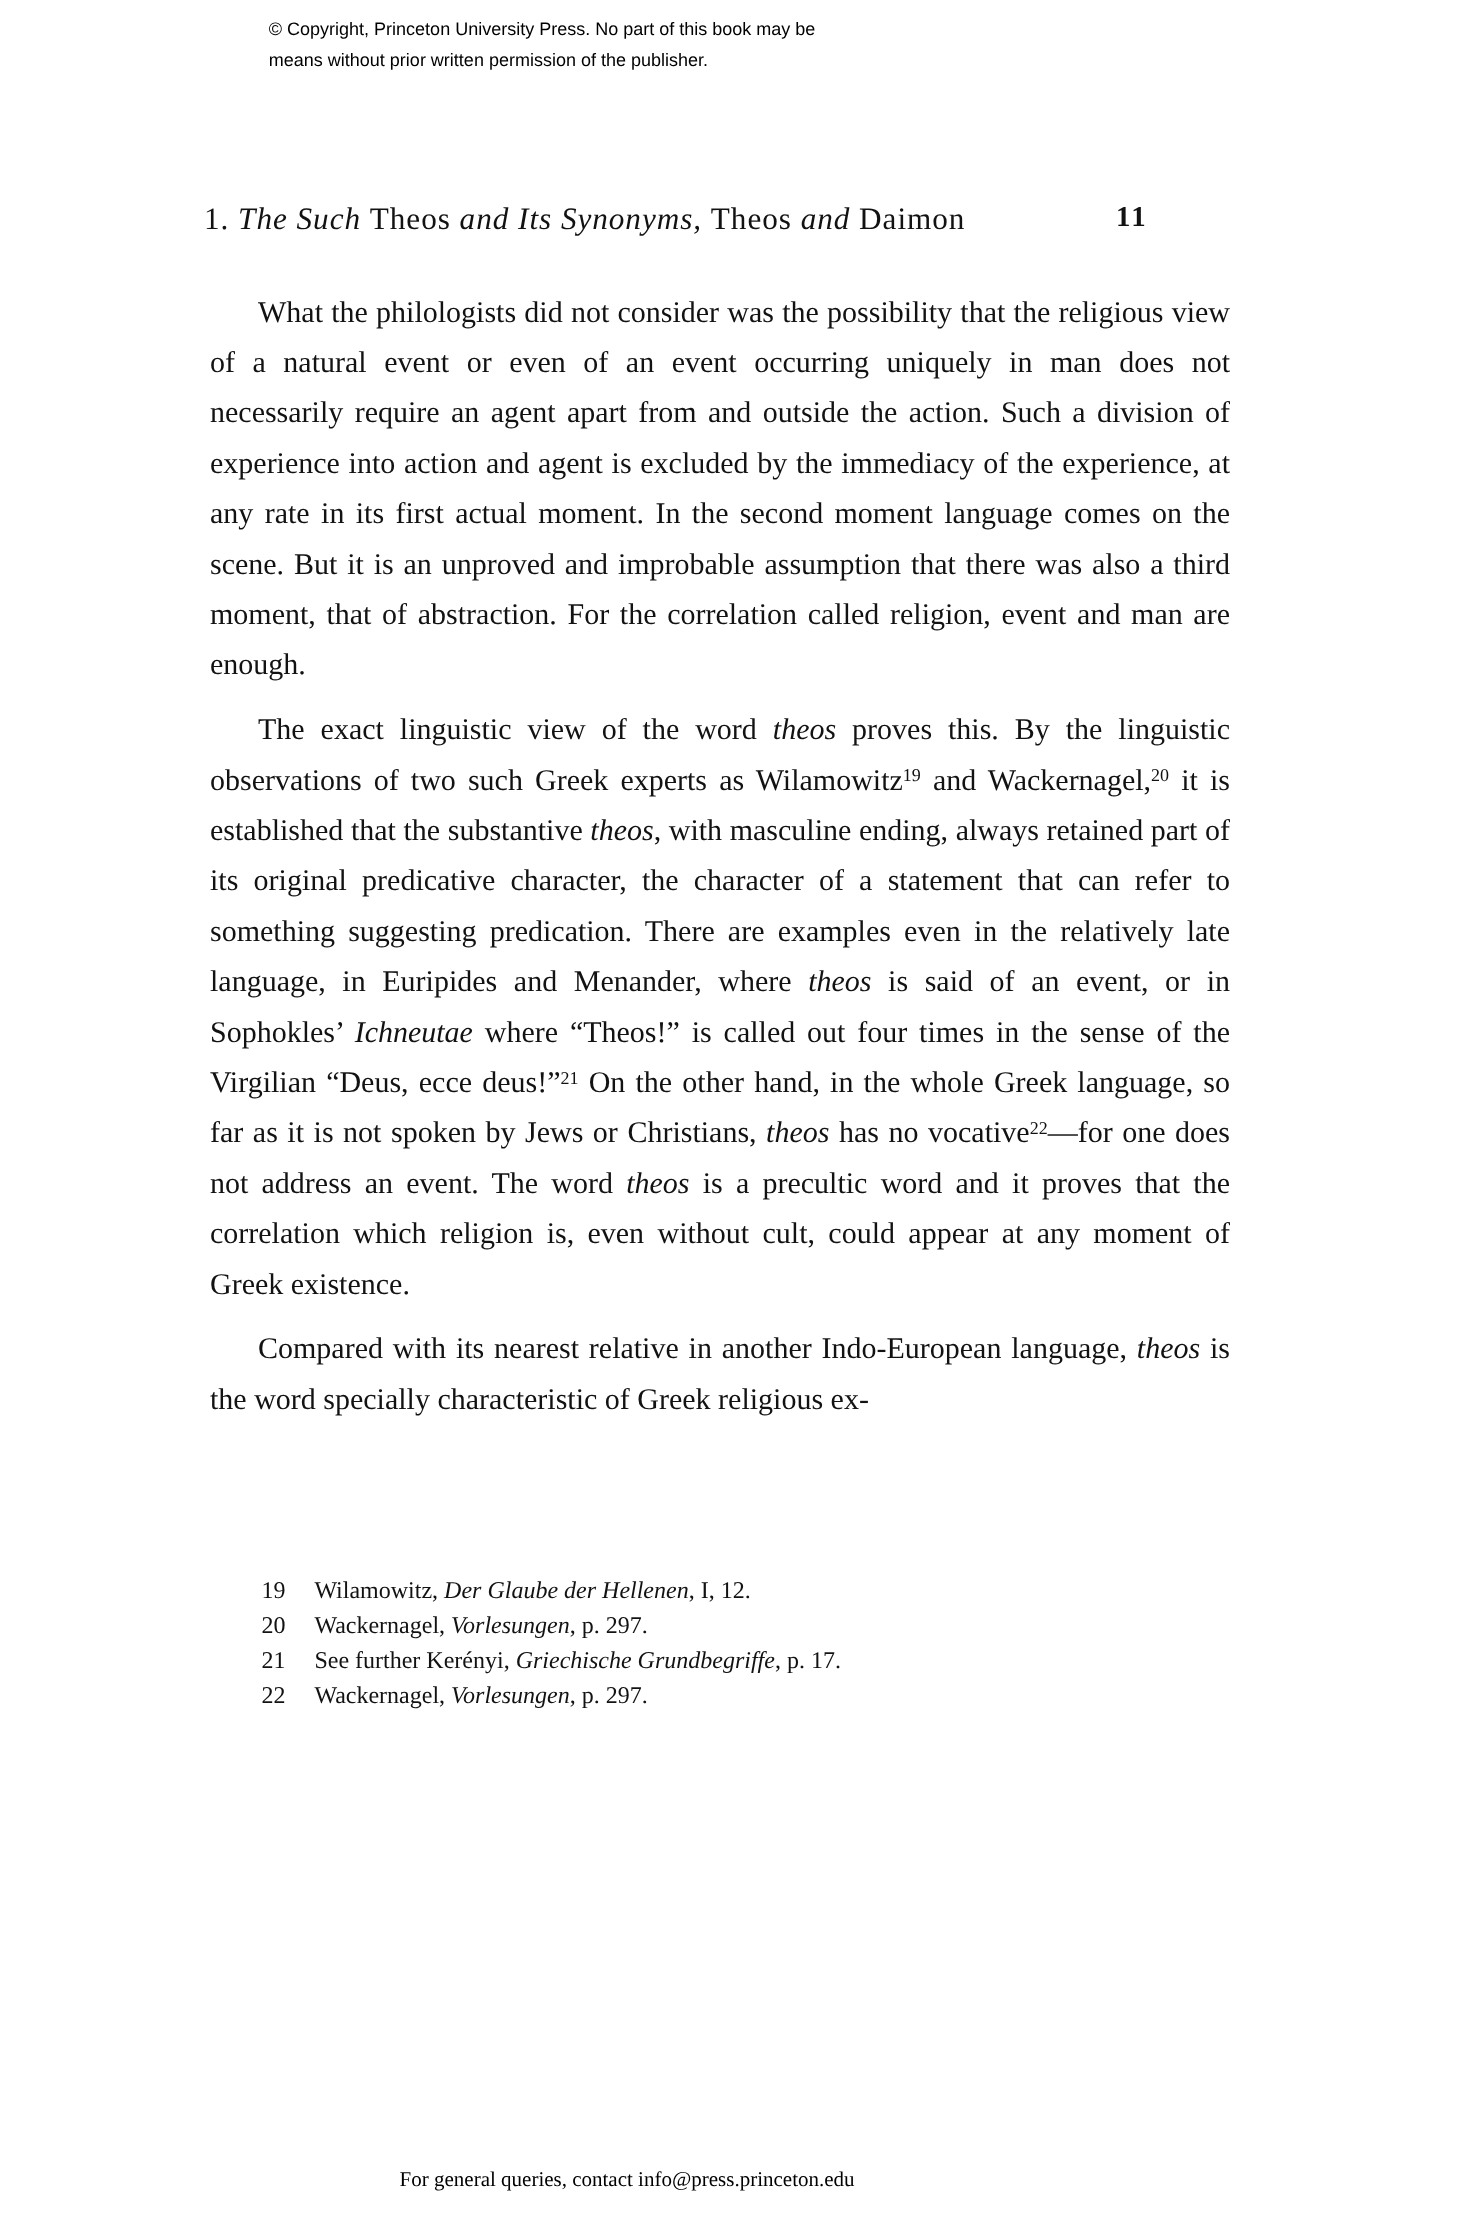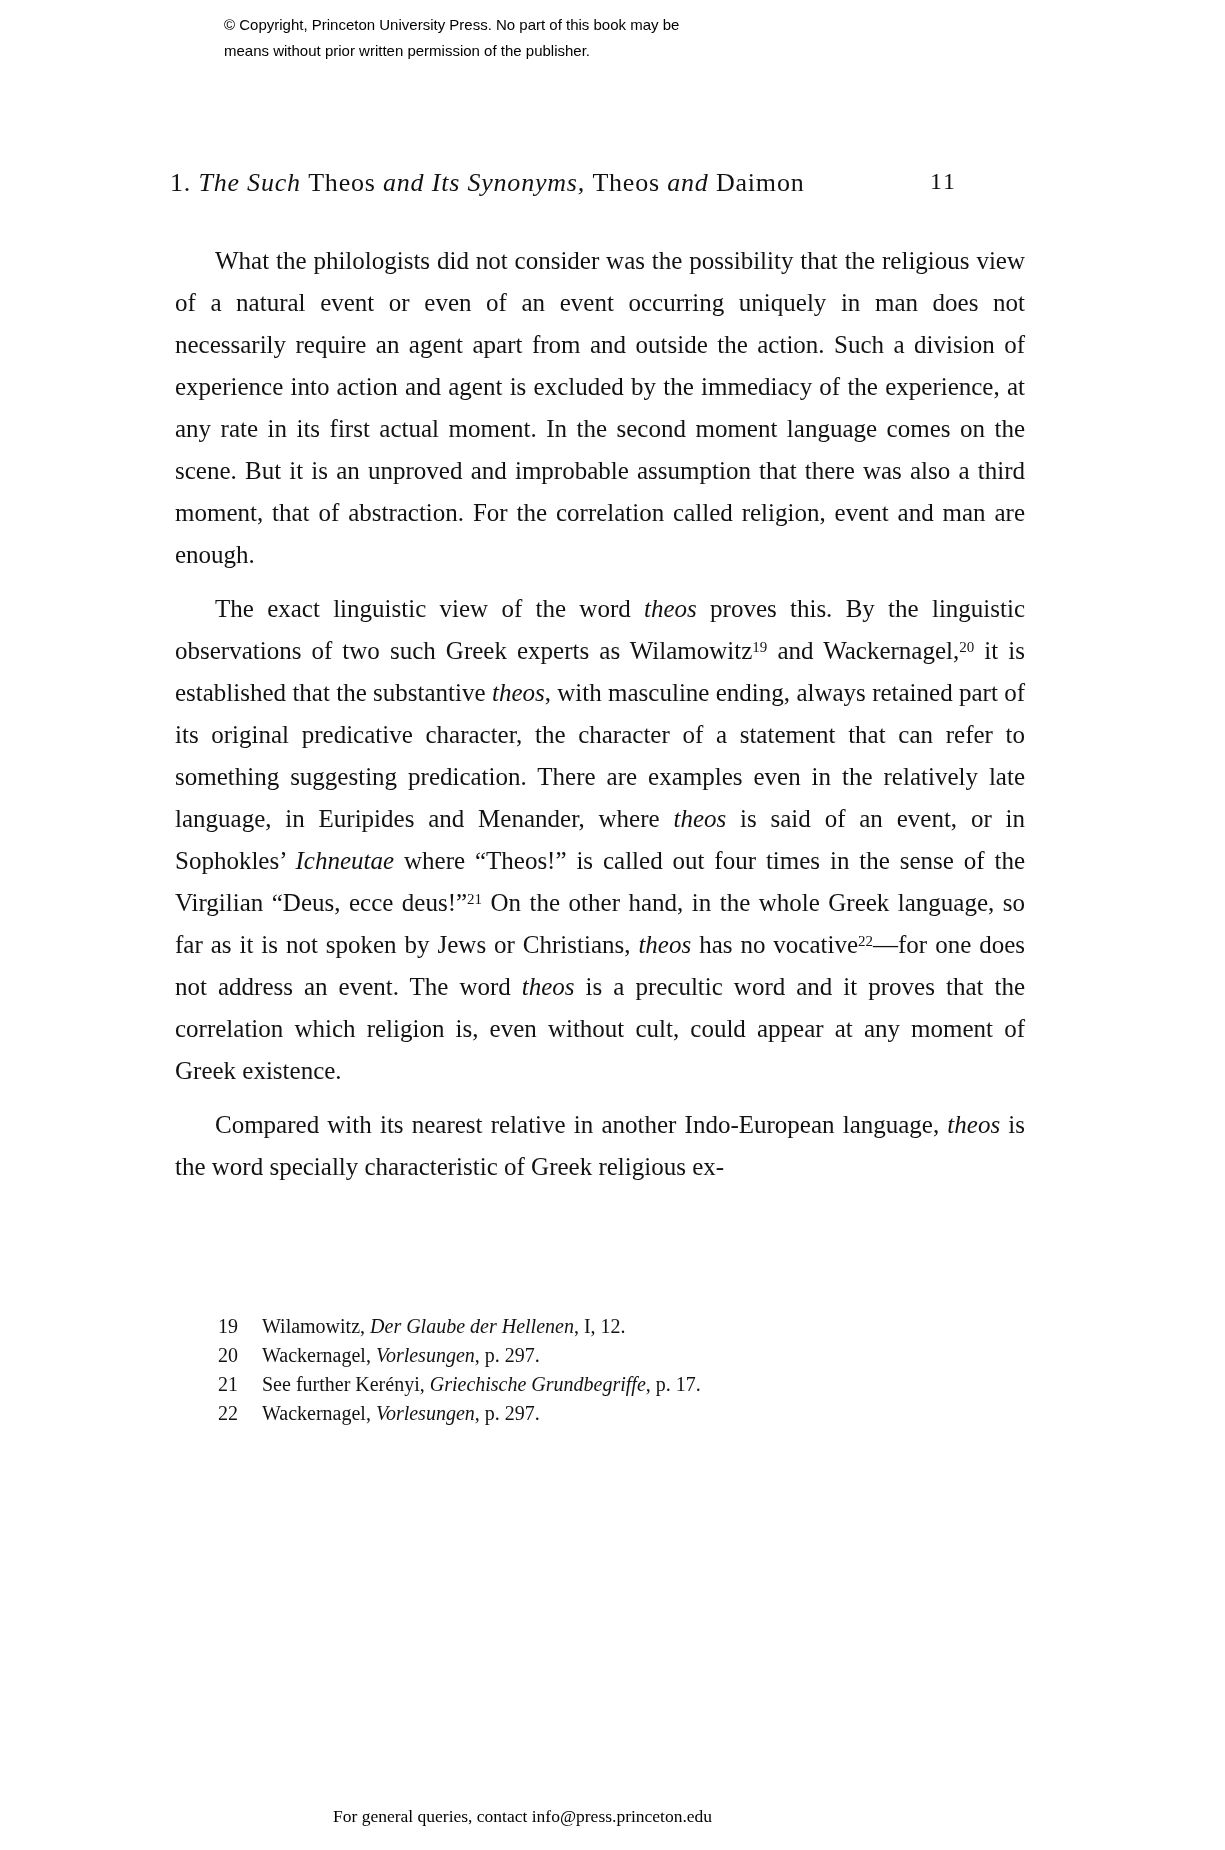--- a/index.html
+++ b/index.html
@@ -31,20 +31,21 @@
     letter-spacing: 0.8px;
     white-space: nowrap;
     font-feature-settings: "onum";
   }
   .rh-page {
     position: absolute;
     left: 760px;
     top: 0;
     font-size: 24px;
     letter-spacing: 2px;
+    font-weight: bold;
   }
   .it { font-style: italic; }
   .body-text {
     position: absolute;
     left: 163px;
     top: 228px;
     width: 874px;
     font-size: 25px;
     line-height: 42px;
     text-align: justify;

